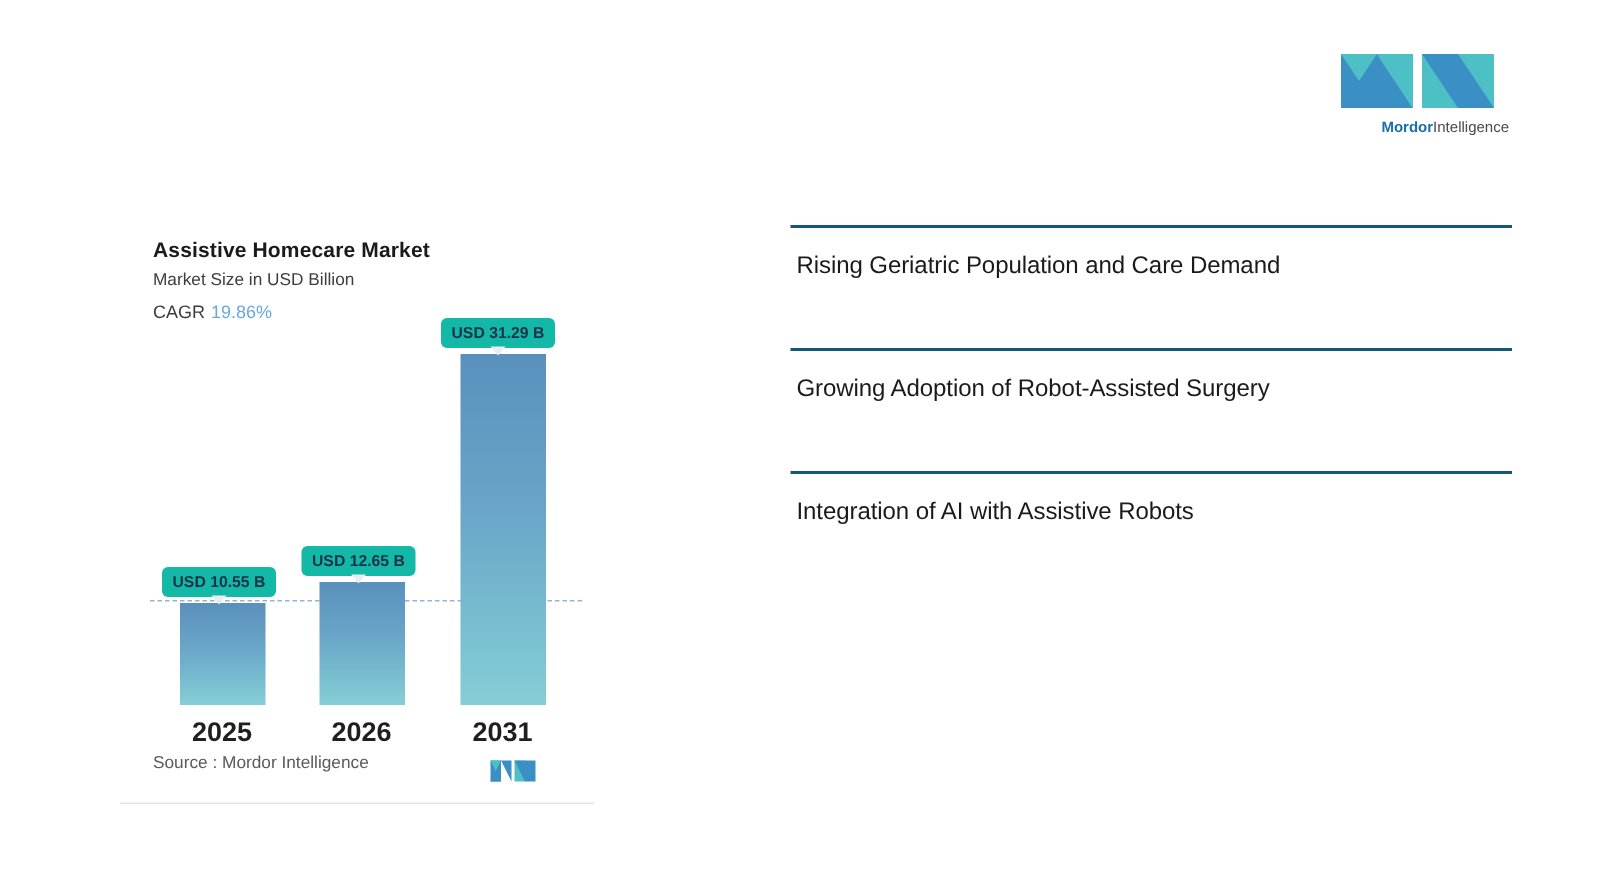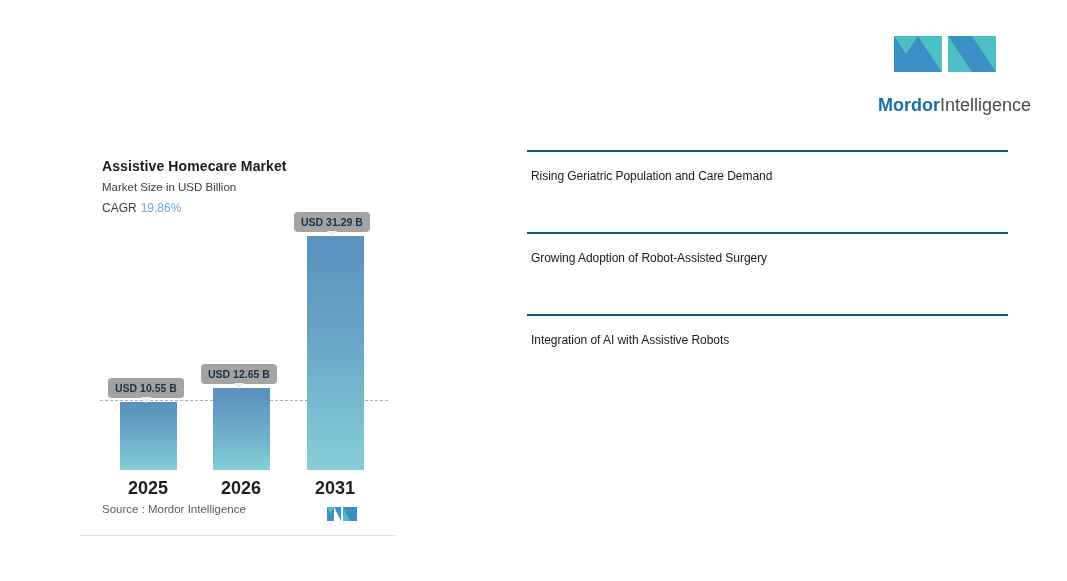--- a/index.html
+++ b/index.html
@@ -39,23 +39,23 @@
   
   #brand-logo {
     position: absolute;
     left: 878px;
     top: 20px;
     width: 128px;
     height: 76px;
   }
   #brand-logo .mark { display:block; }
   #brand-logo .wordmark {
-    margin-top: 19px;
-    text-align: left;
-    font-size: 18px;
+    margin-top: 4px;
+    text-align: right;
+    font-size: 10px;
     letter-spacing: 0px;
     white-space: nowrap;
   }
   #brand-logo .wordmark .w1 { color:#1b6fa8; font-weight: bold; }
   #brand-logo .wordmark .w2 { color:#4a4a4a; font-weight: normal; }
 
   
   #chart-card {
     position: absolute;
     left: 80px;
@@ -126,21 +126,21 @@
     text-align: center;
     width: 70px;
     top: 338px;
   }
   #tick-2025 { left: 33px; }
   #tick-2026 { left: 126px; }
   #tick-2031 { left: 220px; }
 
   .callout {
     position: absolute;
-    background: #a3a3a3;
+    background: #14b8a6;
     border-radius: 4px;
     font-size: 10.5px;
     font-weight: bold;
     color: #17324a;
     padding: 4px 7px 4px 7px;
     white-space: nowrap;
     line-height: 12px;
   }
   .callout::after {
     content: "";
@@ -187,21 +187,21 @@
     letter-spacing: -0.2px;
     margin: 0 0 24px 12px;
   }
   .trend-row {
     border-top: 2.5px solid #155776;
     height: 82px;
     box-sizing: border-box;
   }
   .trend-label {
     display: block;
-    font-size: 12px;
+    font-size: 16px;
     color: #1a1a1a;
     padding: 17px 0 0 4px;
     letter-spacing: -0.05px;
   }
 </style>
 </head>
 <body>
 
 <div id="header">
 

